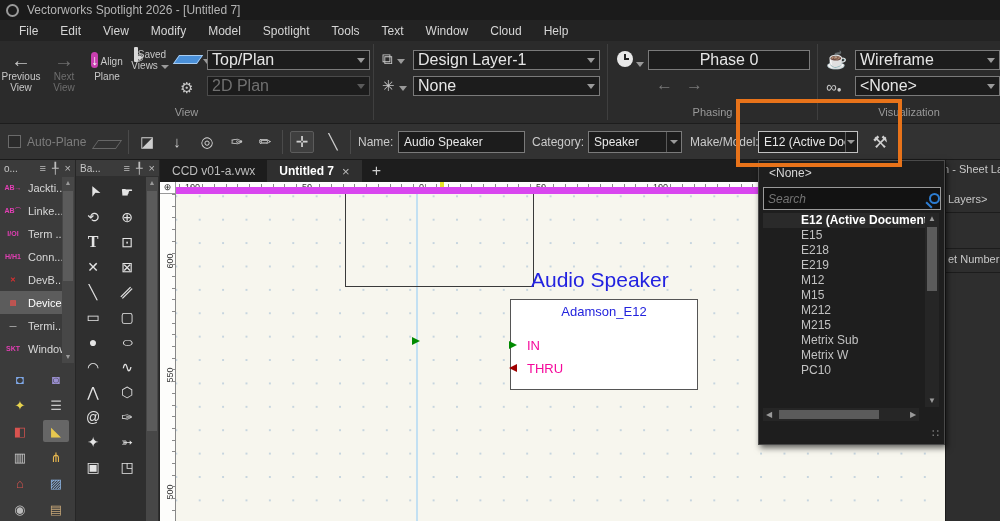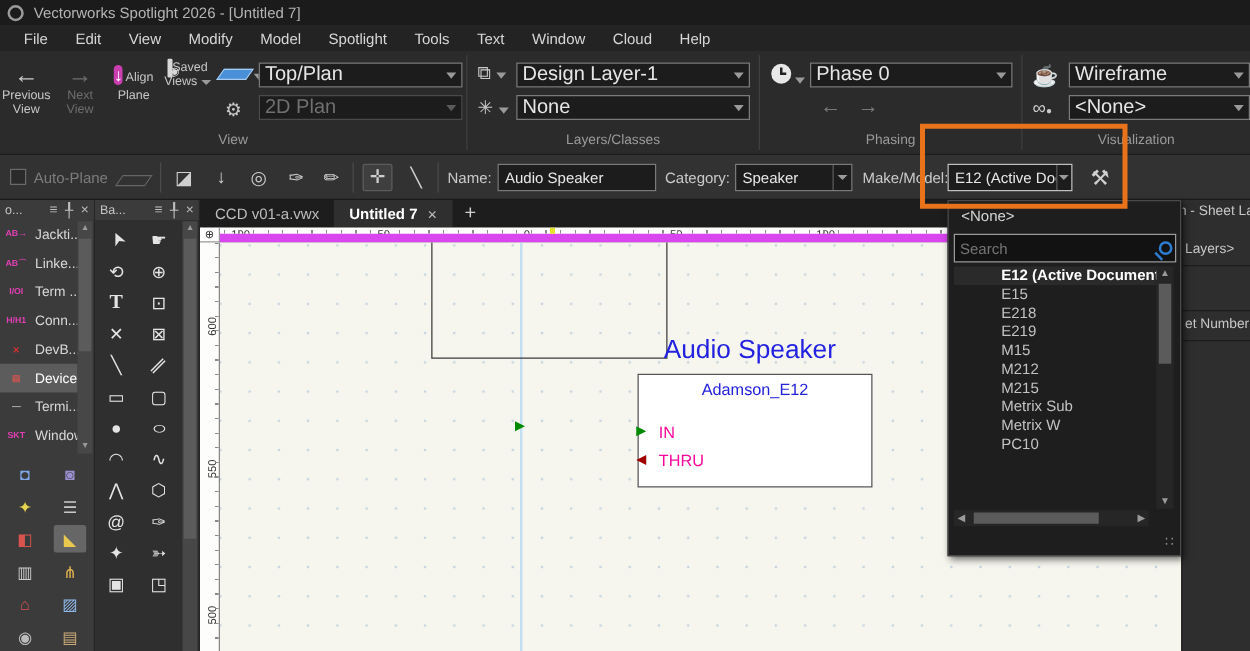--- a/index.html
+++ b/index.html
@@ -96,21 +96,21 @@
   .stool.active { background:#666; }
 
   
   .rpanel { left:945px; top:160px; width:55px; height:361px; background:#2E2E2E; border-left:1px solid #1c1c1c; overflow:hidden; }
   .rp-line { position:absolute; left:2px; white-space:nowrap; color:#C8C8C8; font-size:11px; }
 
   
   .ddpanel { left:758px; top:160px; width:187px; height:285px; background:#1E1E1E; border:1px solid #4a4a4a; box-shadow:2px 3px 6px rgba(0,0,0,.6); z-index:90; }
   .dd-none { position:absolute; left:4px; top:3px; width:176px; height:18px; color:#D6D6D6; font-size:12px; padding-left:6px; line-height:18px; }
   .dd-search { position:absolute; left:4px; top:26px; width:178px; height:23px; background:#121212; border:1px solid #9a9a9a; display:flex; align-items:center; }
-  .dd-search input { flex:1; background:transparent; border:none; outline:none; color:#cfcfcf; font-size:12px; padding:0 4px; font-family:"Liberation Sans",sans-serif; }
+  .dd-search input { flex:1; background:transparent; border:none; outline:none; color:#cfcfcf; font-size:12px; padding:0 4px; font-family:"Liberation Sans",sans-serif;font-style:italic; }
   .mag { width:11px; height:11px; border:2px solid #2D7DD2; border-radius:50%; position:relative; margin-right:8px; flex:none; }
   .mag::after { content:""; position:absolute; left:-6px; top:9px; width:8px; height:2px; background:#2D7DD2; transform:rotate(45deg); }
   .dd-list { position:absolute; left:4px; top:52px; width:164px; height:194px; overflow:hidden; }
   .dd-item { height:15px; line-height:15px; padding-left:38px; color:#C2C2C2; font-size:12px; white-space:nowrap; }
   .dd-item.selected { color:#fff; font-weight:bold; background:#2A2A2A; }
   .dd-vscroll { position:absolute; right:5px; top:52px; width:14px; height:194px; background:#262626; }
   .dd-vscroll .sa { position:absolute; left:0; width:14px; height:12px; color:#9a9a9a; font-size:8px; text-align:center; line-height:12px; }
   .dd-hscroll { position:absolute; left:4px; top:247px; width:156px; height:13px; background:#262626; }
   .dd-hscroll .sa { position:absolute; top:0; width:12px; height:13px; color:#9a9a9a; font-size:8px; text-align:center; line-height:13px; }
   .grip { position:absolute; right:4px; bottom:4px; color:#8a8a8a; font-size:11px; letter-spacing:1px; }
@@ -176,25 +176,24 @@
     <div class="abs gicon" style="left:382px;top:9px;">⧉ <span class="chev"></span></div>
     <div class="abs gicon" style="left:382px;top:36px;">✳ <span class="chev"></span></div>
     <div class="abs rcombo" style="left:413px;top:9px;width:187px;">
       <span>Design Layer-1</span>
         <span class="chev"></span>
     </div>
     <div class="abs rcombo" style="left:413px;top:35px;width:187px;">
       <span>None</span>
         <span class="chev"></span>
     </div>
-    <div class="abs grp-label" style="left:374px;width:233px;">Layers/Classes</div>
     <div class="abs rsep" style="left:607px;"></div>
 
     <div class="abs" style="left:617px;top:10px;"><span class="clock-ic"></span> <span class="chev"></span></div>
-    <div class="abs rcombo" style="left:648px;top:9px;width:162px;">
+    <div class="abs rcombo" style="left:648px;top:9px;width:162px;flex-direction:column;">
       <span>Phase 0</span>
         <span class="chev"></span>
     </div>
     <span class="abs arrow-dim" style="left:656px;top:34px;">←</span>
     <span class="abs arrow-dim" style="left:686px;top:34px;">→</span>
     <div class="abs grp-label" style="left:608px;width:209px;">Phasing</div>
     <div class="abs rsep" style="left:817px;"></div>
 
     <div class="abs gicon" style="left:826px;top:9px;font-size:17px;">☕</div>
     <div class="abs gicon" style="left:826px;top:37px;">∞<span style="font-size:8px;">●</span></div>
@@ -405,20 +404,21 @@
     <div class="dd-search">
       <input placeholder="Search" style="">
       <span class="mag"></span>
     </div>
     <div class="dd-list">
 
     <div class="dd-item selected">E12 (Active Document)</div>
         <div class="dd-item">E15</div>
         <div class="dd-item">E218</div>
         <div class="dd-item">E219</div>
+        <div class="dd-item">M12</div>
         <div class="dd-item">M15</div>
         <div class="dd-item">M212</div>
         <div class="dd-item">M215</div>
         <div class="dd-item">Metrix Sub</div>
         <div class="dd-item">Metrix W</div>
         <div class="dd-item">PC10</div>
       </div>
     <div class="dd-vscroll">
       <span class="sa" style="top:0;">▲</span>
       <span class="abs sc-thumb" style="left:2px;top:14px;width:10px;height:64px;"></span>

